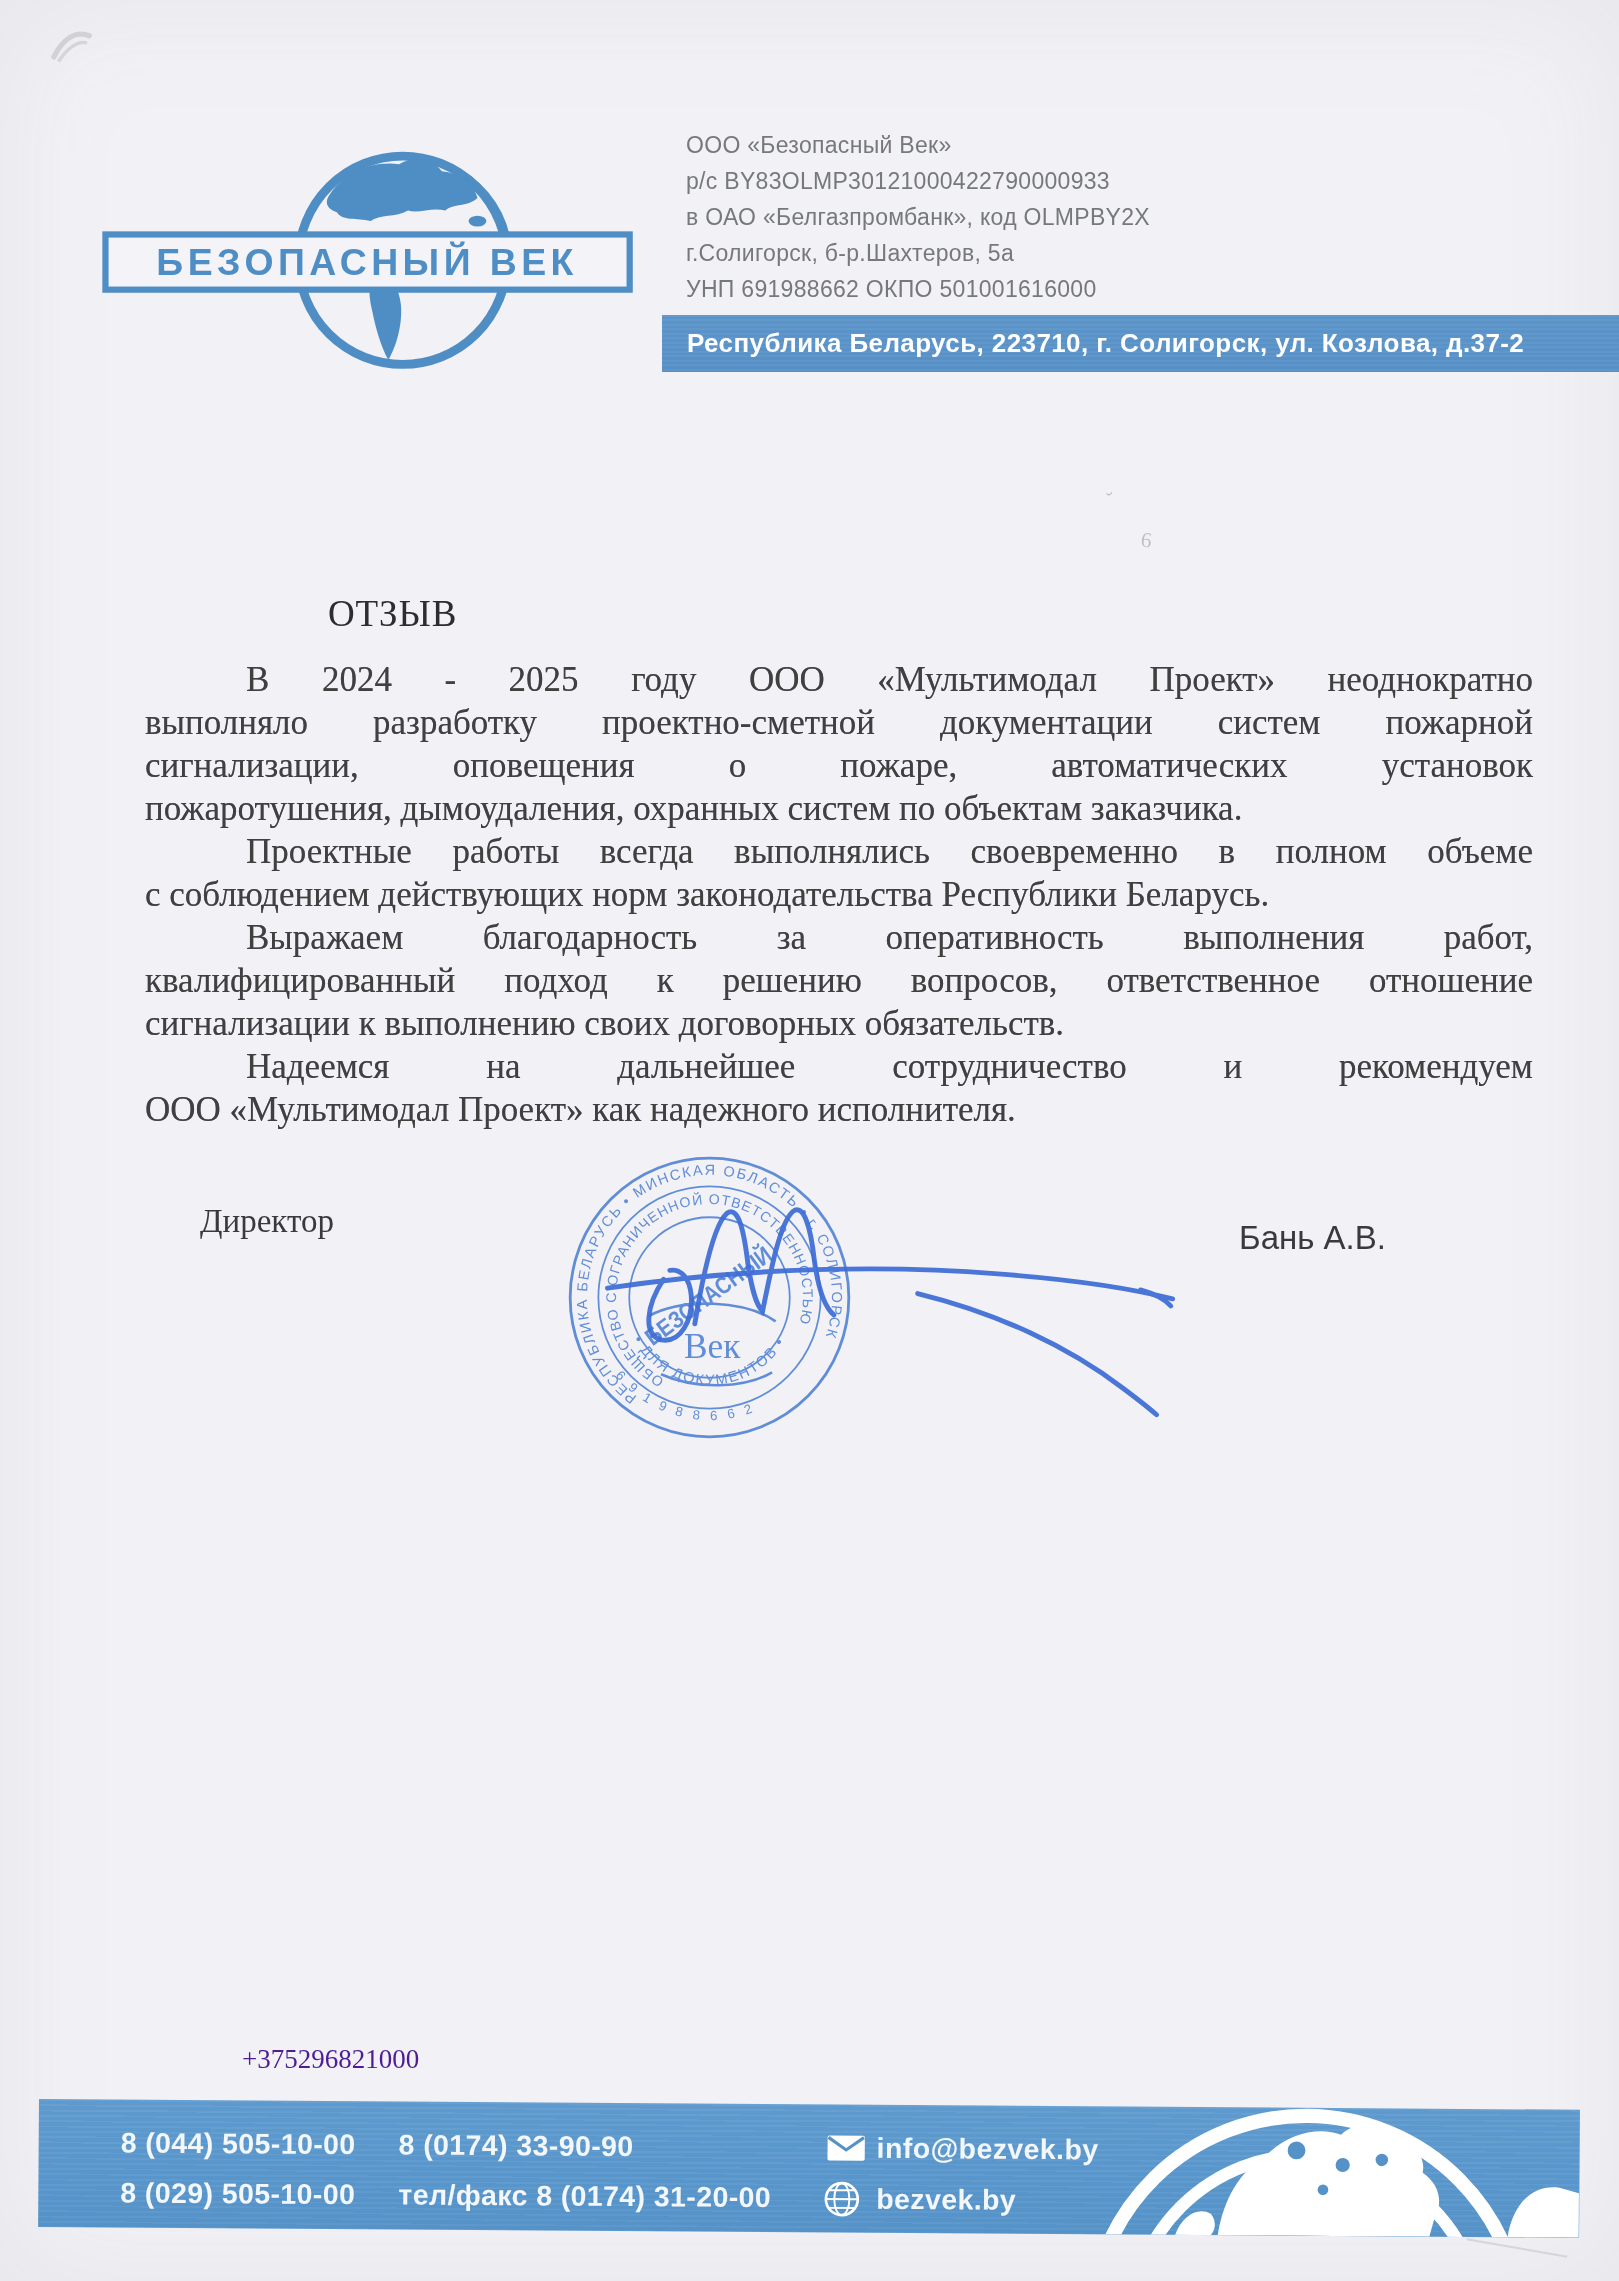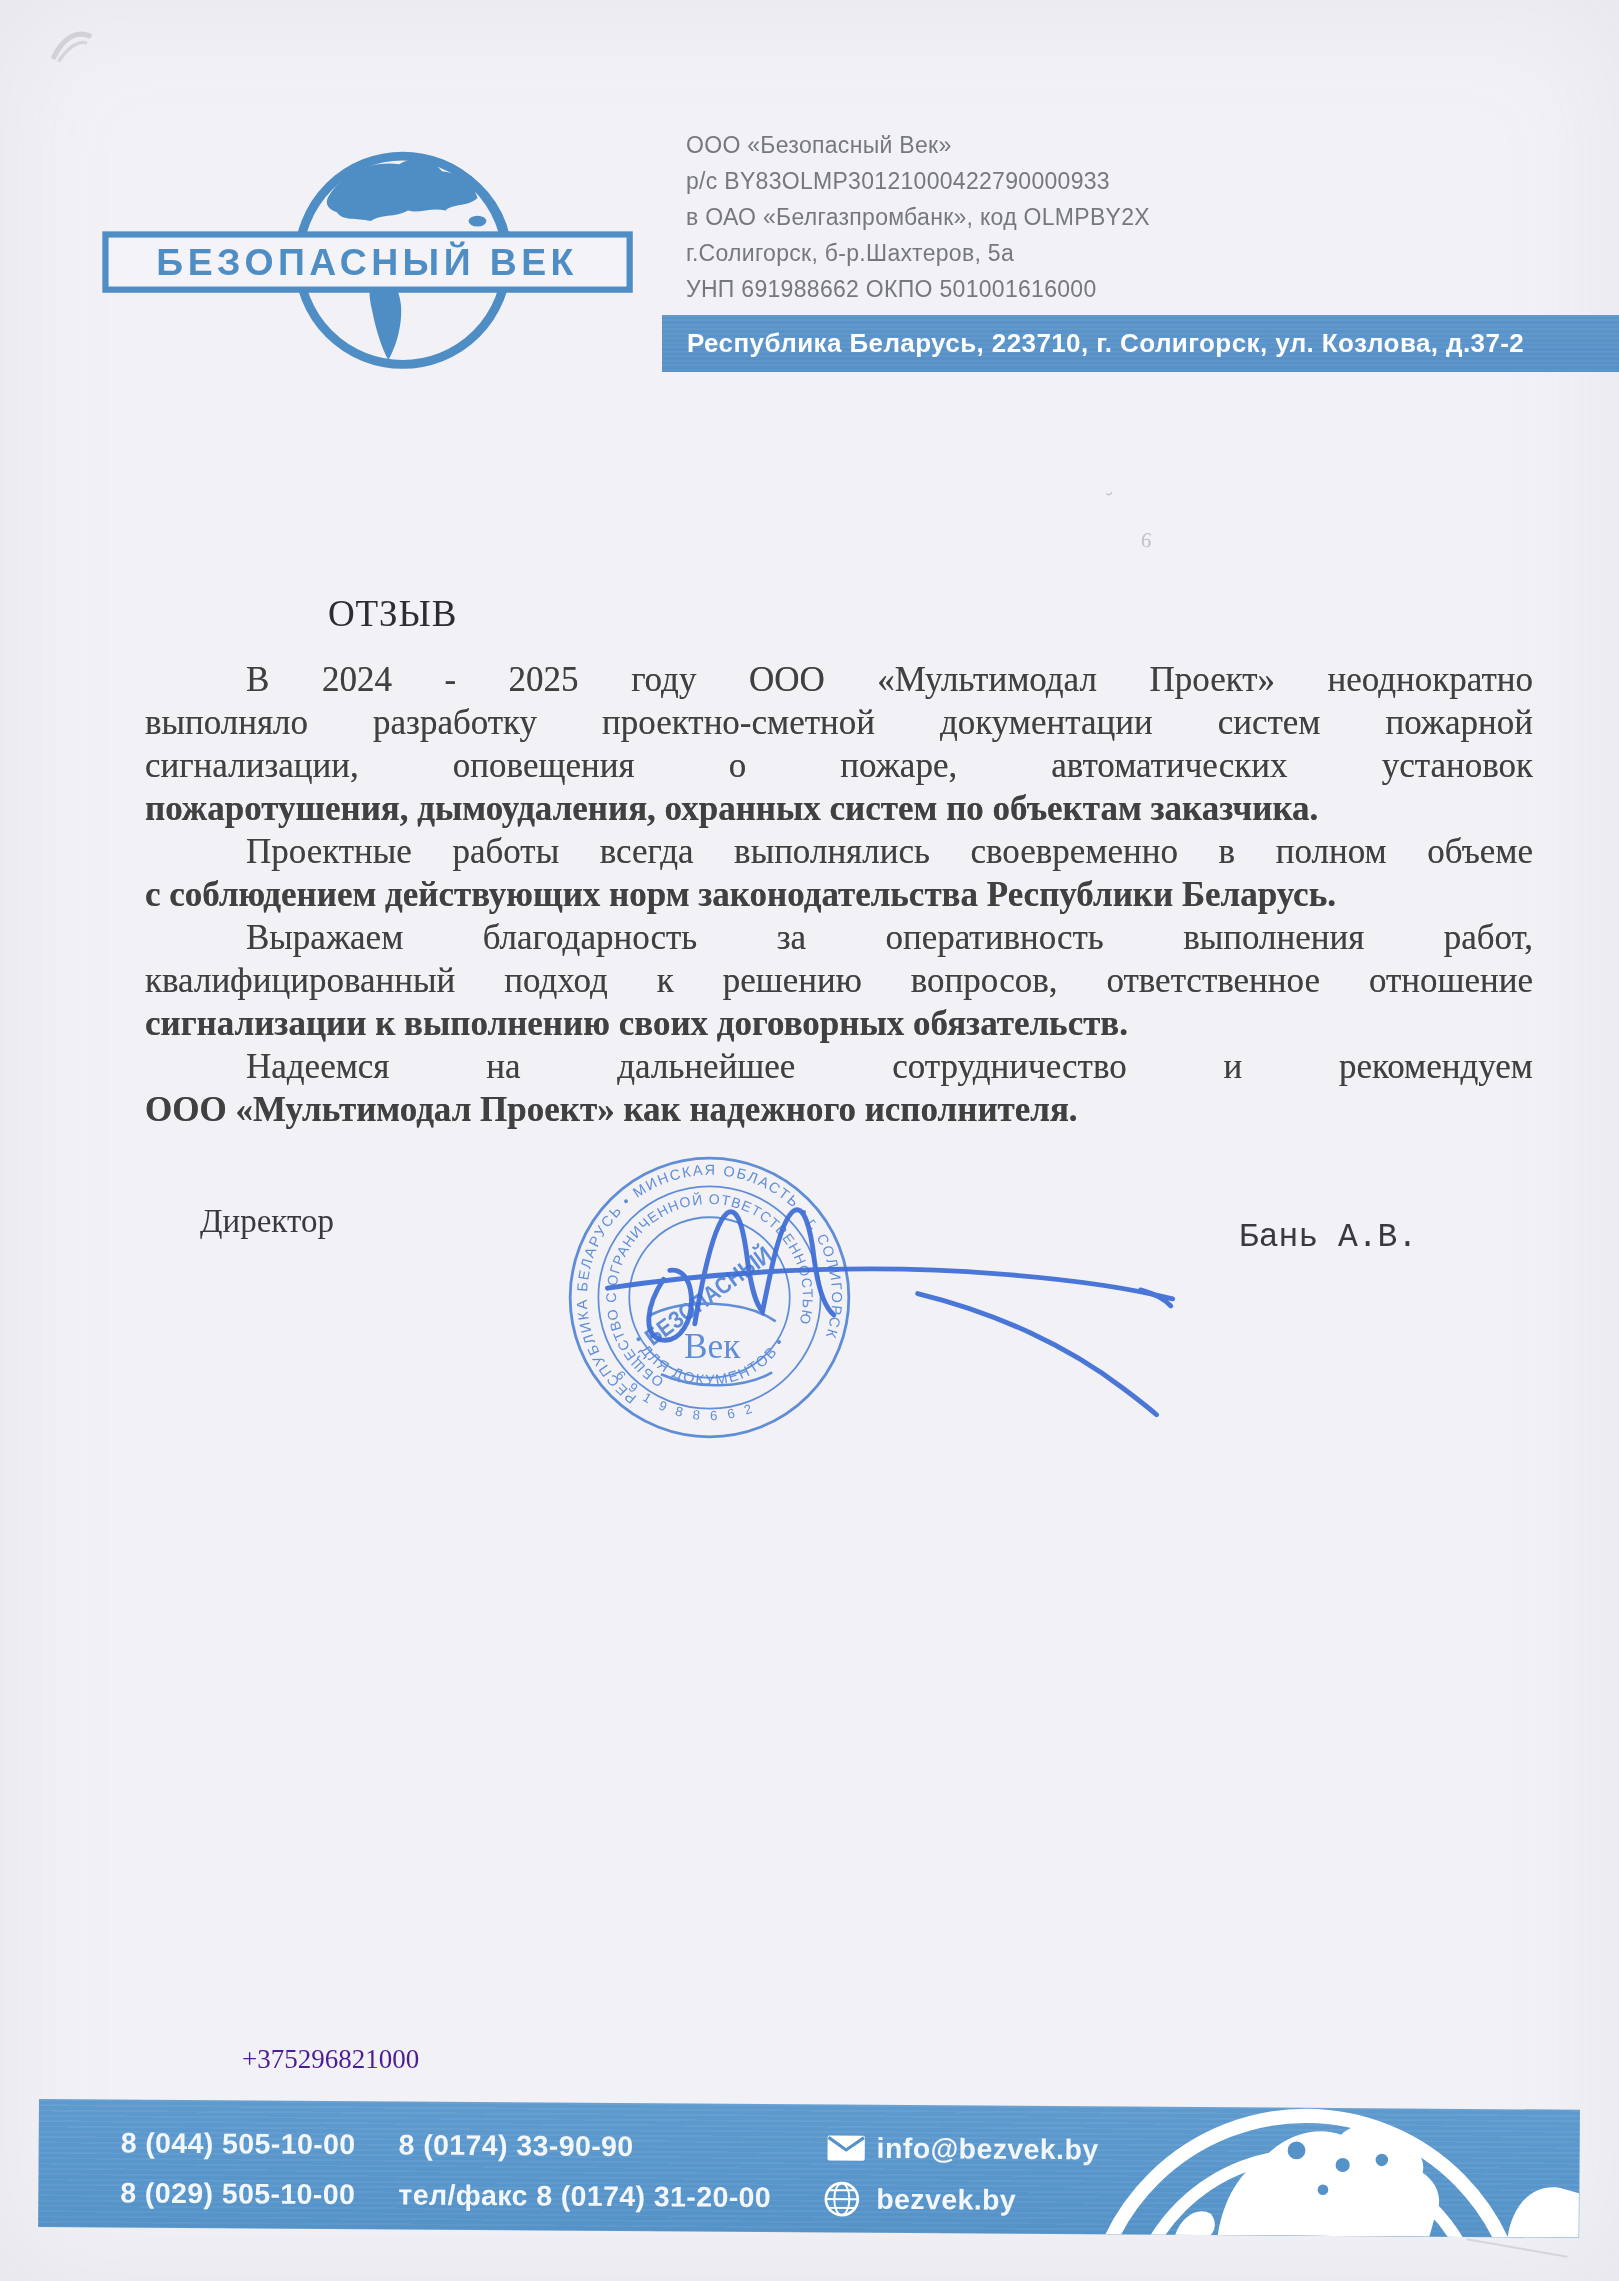--- a/index.html
+++ b/index.html
@@ -13,24 +13,24 @@
   .addr-banner{position:absolute;left:662px;top:315px;width:978px;height:57px;
       background:repeating-linear-gradient(180deg,rgba(255,255,255,.05) 0 1.8px,rgba(0,0,0,0) 1.8px 4.5px),linear-gradient(#5b94c9,#5690c6);
       color:#fdfdfd;font-size:26px;font-weight:bold;line-height:57px;letter-spacing:0.4px;padding-left:25px;box-sizing:border-box;white-space:nowrap;}
 
   
   .title{position:absolute;left:328px;top:592px;font-family:"Liberation Serif",serif;font-size:37px;color:#2c2c31;letter-spacing:0.9px;}
   .letter-body{position:absolute;left:145px;top:658px;width:1388px;font-family:"Liberation Serif",serif;
                font-size:35px;line-height:43px;color:#404040;text-shadow:0 0 0.4px rgba(46,46,51,.55);}
   .bline{text-align:justify;text-align-last:justify;}
   .bline.first{text-indent:101px;}
-  .bline.last{text-align-last:left;font-weight:bold;}
+  .bline.last{text-align-last:left;}
 
   .sig-role{position:absolute;left:200px;top:1203px;font-family:"Liberation Serif",serif;font-size:33px;color:#3a3a3e;}
-  .sig-name{position:absolute;left:1239px;top:1219px;font-family:Liberation Mono, monospace;font-size:33px;color:#3a3a3e;}
+  .sig-name{position:absolute;left:1239px;top:1219px;font-family:Liberation Sans, sans-serif;font-size:33px;color:#3a3a3e;}
 
   
   .stamp-wrap{position:absolute;left:564px;top:1152px;width:291px;height:291px;filter:blur(0.4px);opacity:.88;}
   .stamp-wrap svg{width:291px;height:291px;}
   .sign-svg{position:absolute;left:570px;top:1181px;width:624px;height:250px;opacity:.92;}
 
   
   .artifact{position:absolute;color:#8f9096;opacity:.5;font-size:21.4px;font-family:"Liberation Serif",serif;}
   .a1{left:1107px;top:488px;transform:rotate(-12deg);}
   .a2{left:1141px;top:528px;transform:rotate(6deg);}

